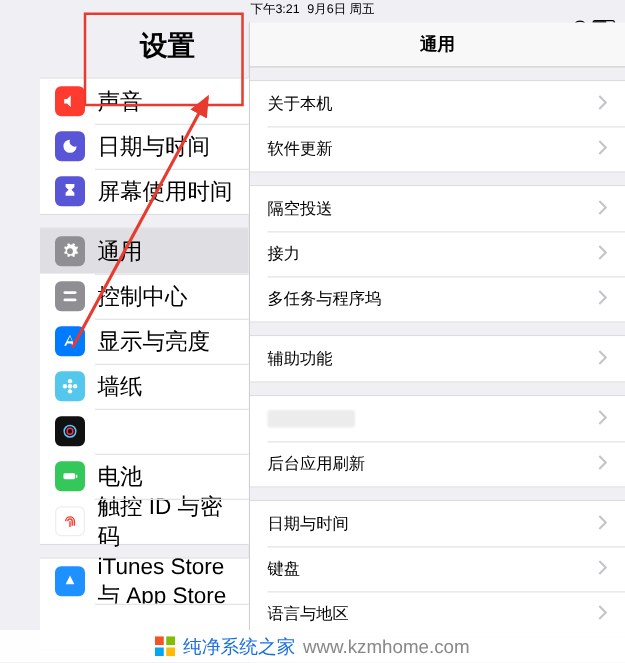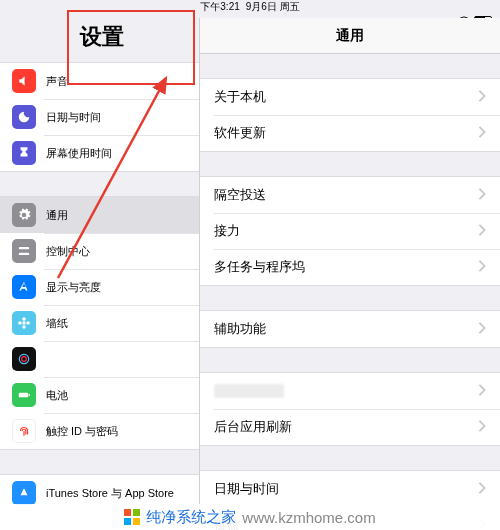--- a/index.html
+++ b/index.html
@@ -5,30 +5,30 @@
   * { box-sizing: border-box; margin: 0; padding: 0; }
   html, body { width: 500px; height: 530px; font-family: -apple-system, "PingFang SC", "Helvetica Neue", sans-serif; background: #efeff4; overflow: hidden; }
   .status-bar { height: 18px; font-size: 10px; color: #000; display: flex; align-items: center; padding: 0 8px; background: #efeff4; flex-direction: column; }
   .status-left { display: flex; align-items: center; gap: 6px; }
   .status-right { margin-left: auto; display: flex; align-items: center; gap: 4px; }
   .battery { width: 18px; height: 9px; border: 1px solid #000; border-radius: 2px; position: relative; }
   .battery::after { content: ""; position: absolute; right: -3px; top: 2px; width: 2px; height: 4px; background: #000; border-radius: 0 1px 1px 0; }
   .battery i { display: block; width: 60%; height: 100%; background: #000; }
 
   .app { display: flex; height: calc(530px - 18px); position: relative; }
-  .sidebar { width: 200px; background: #efeff4; border-right: 1px solid #d0d0d4; overflow: hidden; }
+  .sidebar { width: 200px; background: #efeff4; border-right: 1px solid #d0d0d4; overflow: hidden; padding-left: 32px; }
   .detail { flex: 1; background: #efeff4; overflow: hidden; }
 
   .side-title { font-size: 22px; font-weight: 700; padding: 4px 14px 10px 80px; color: #000; }
-  .group { margin-top: 24px; background: #fff; border-top: 1px solid #dcdce0; border-bottom: 1px solid #dcdce0; }
+  .group { margin-top: 10px; background: #fff; border-top: 1px solid #dcdce0; border-bottom: 1px solid #dcdce0; }
   .group.no-top-margin { margin-top: 0; }
   .row { display: flex; align-items: center; height: 36px; padding: 0 12px; background: #fff; position: relative; }
   .row + .row::before { content: ""; position: absolute; left: 44px; right: 0; top: 0; height: 1px; background: #e4e4e8; }
   .row.selected { background: #dedee3; }
-  .row .label { font-size: 11px; color: #000; }
+  .row .label { font-size: 18px; color: #000; }
   .icon-box { width: 24px; height: 24px; border-radius: 5px; margin-right: 10px; display: flex; align-items: center; justify-content: center; color: #fff; flex-shrink: 0; }
   .icon-box svg { width: 14px; height: 14px; }
 
   .detail-header { height: 36px; display: flex; align-items: center; justify-content: center; background: #f8f8f9; border-bottom: 1px solid #d0d0d4; font-size: 14px; font-weight: 600; }
   .drow { display: flex; align-items: center; height: 36px; padding: 0 14px; background: #fff; position: relative; font-size: 13px; }
   .drow + .drow::before { content: ""; position: absolute; left: 14px; right: 0; top: 0; height: 1px; background: #e4e4e8; }
   .chev { margin-left: auto; color: #c5c5c9; }
   .chev svg { width: 8px; height: 12px; }
   .redacted { width: 70px; height: 14px; background: #ececec; filter: blur(1px); border-radius: 2px; }
 

